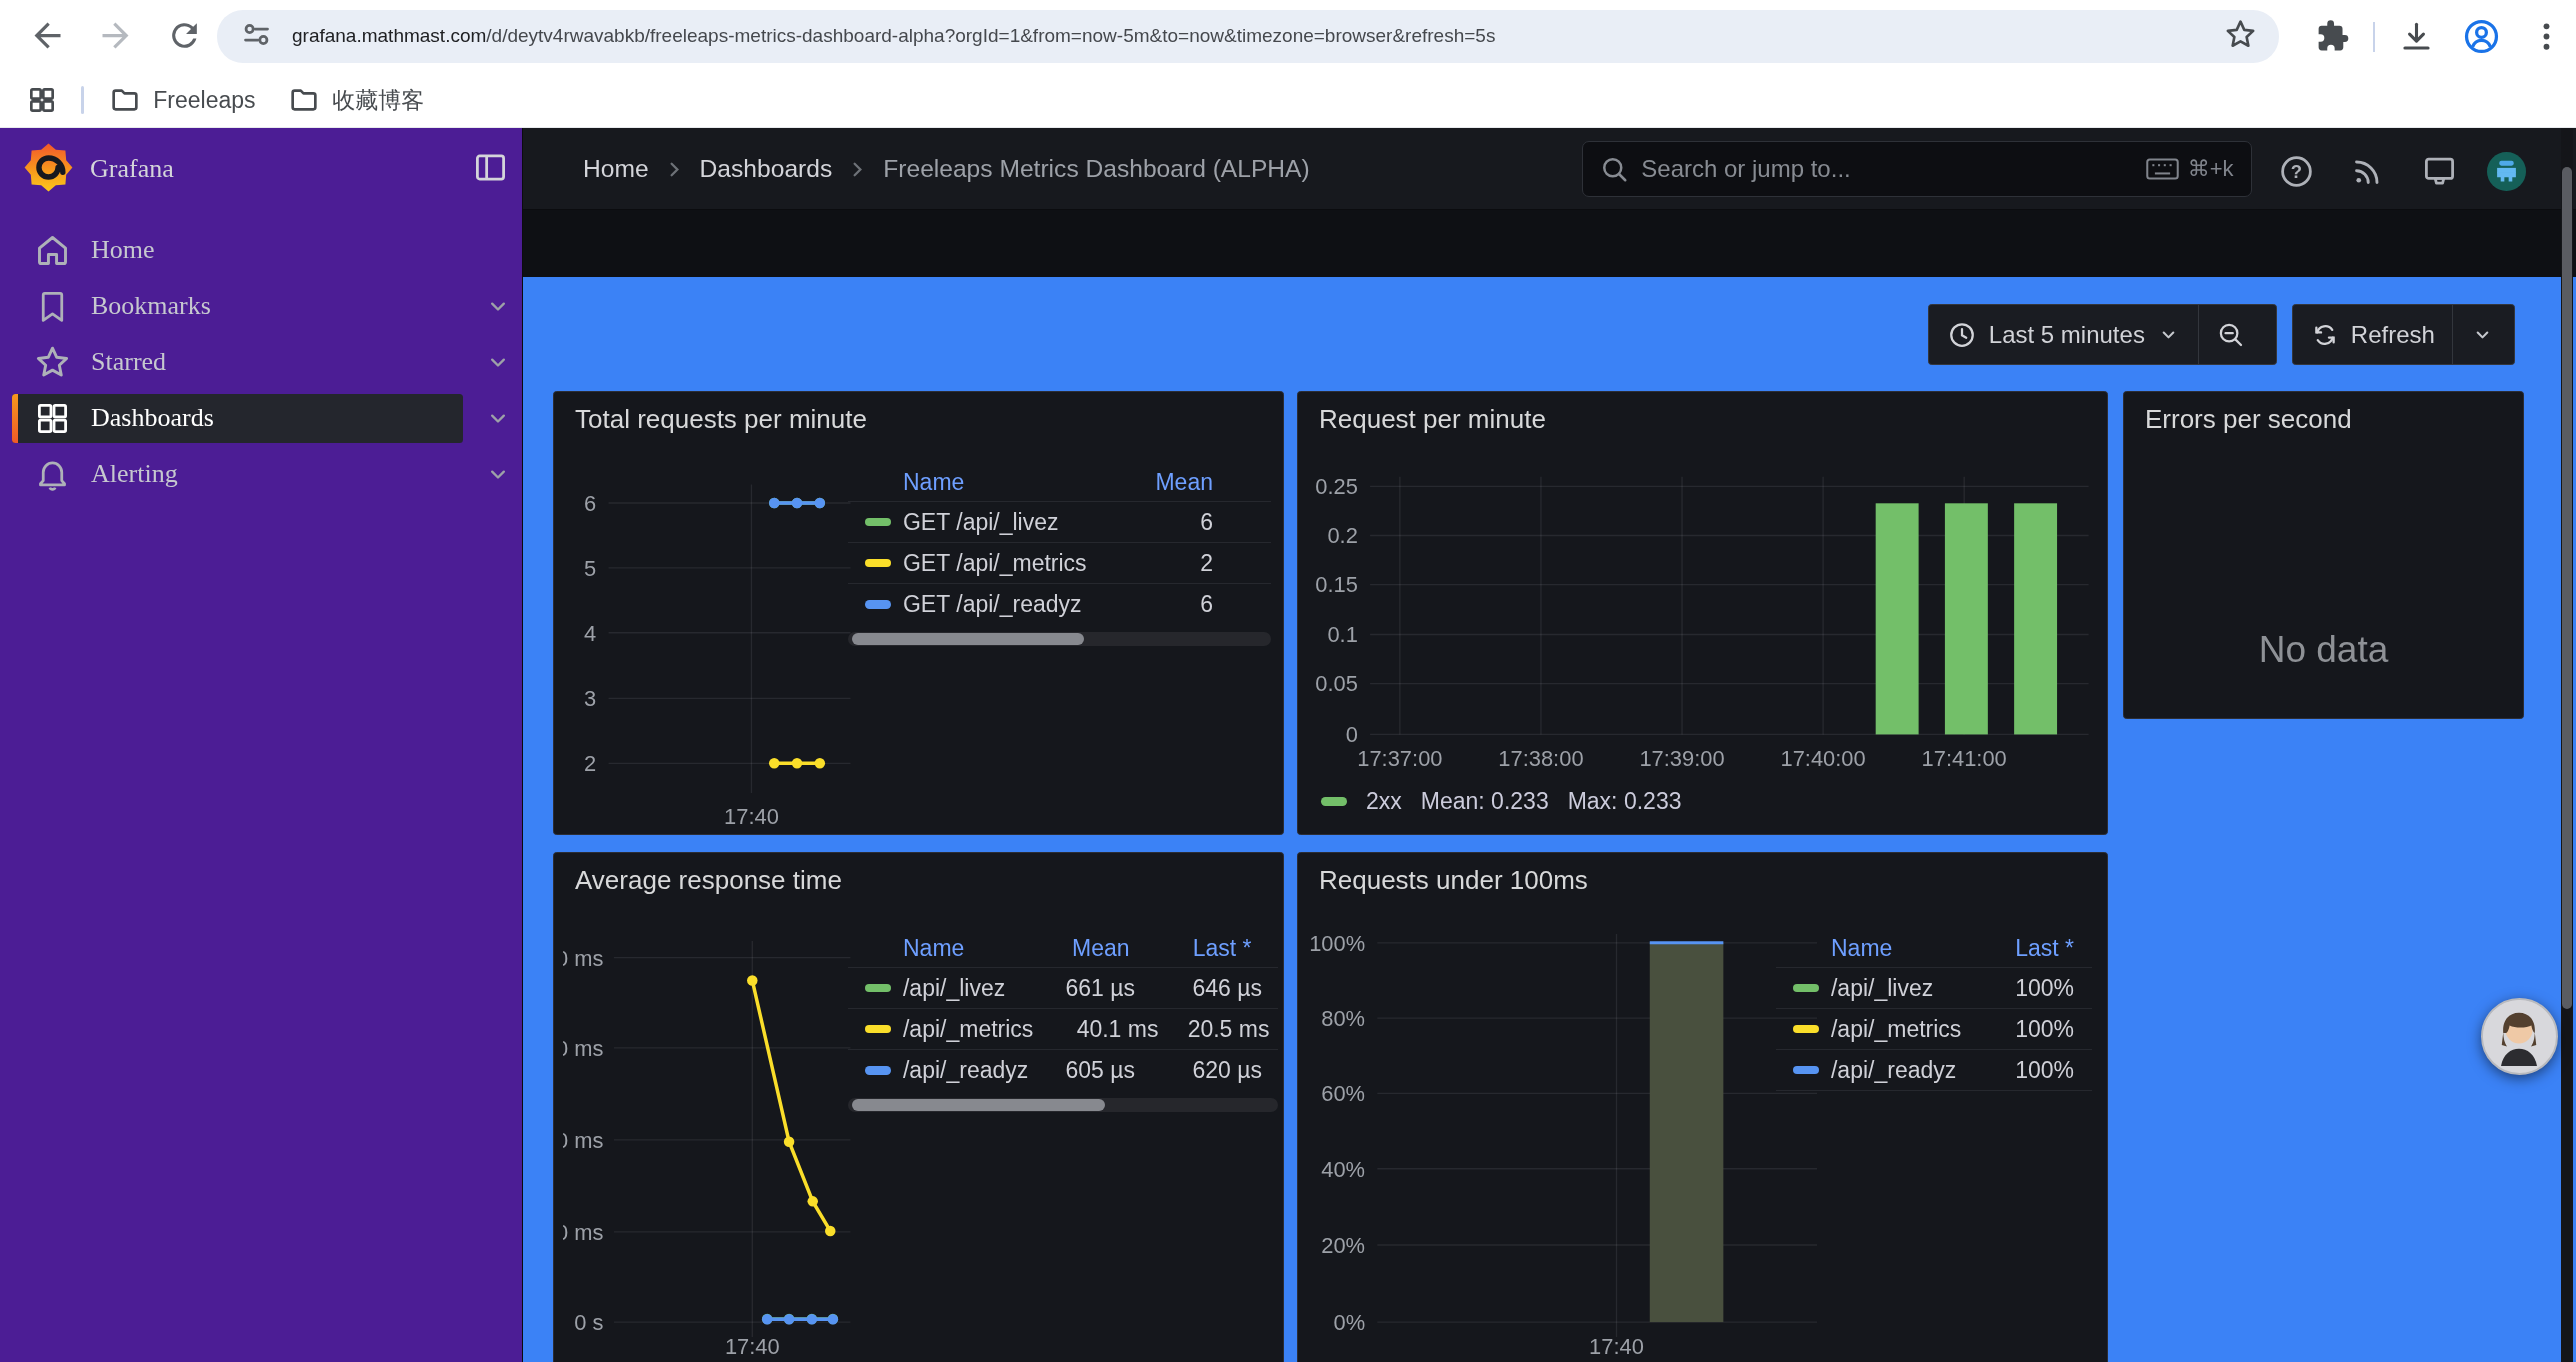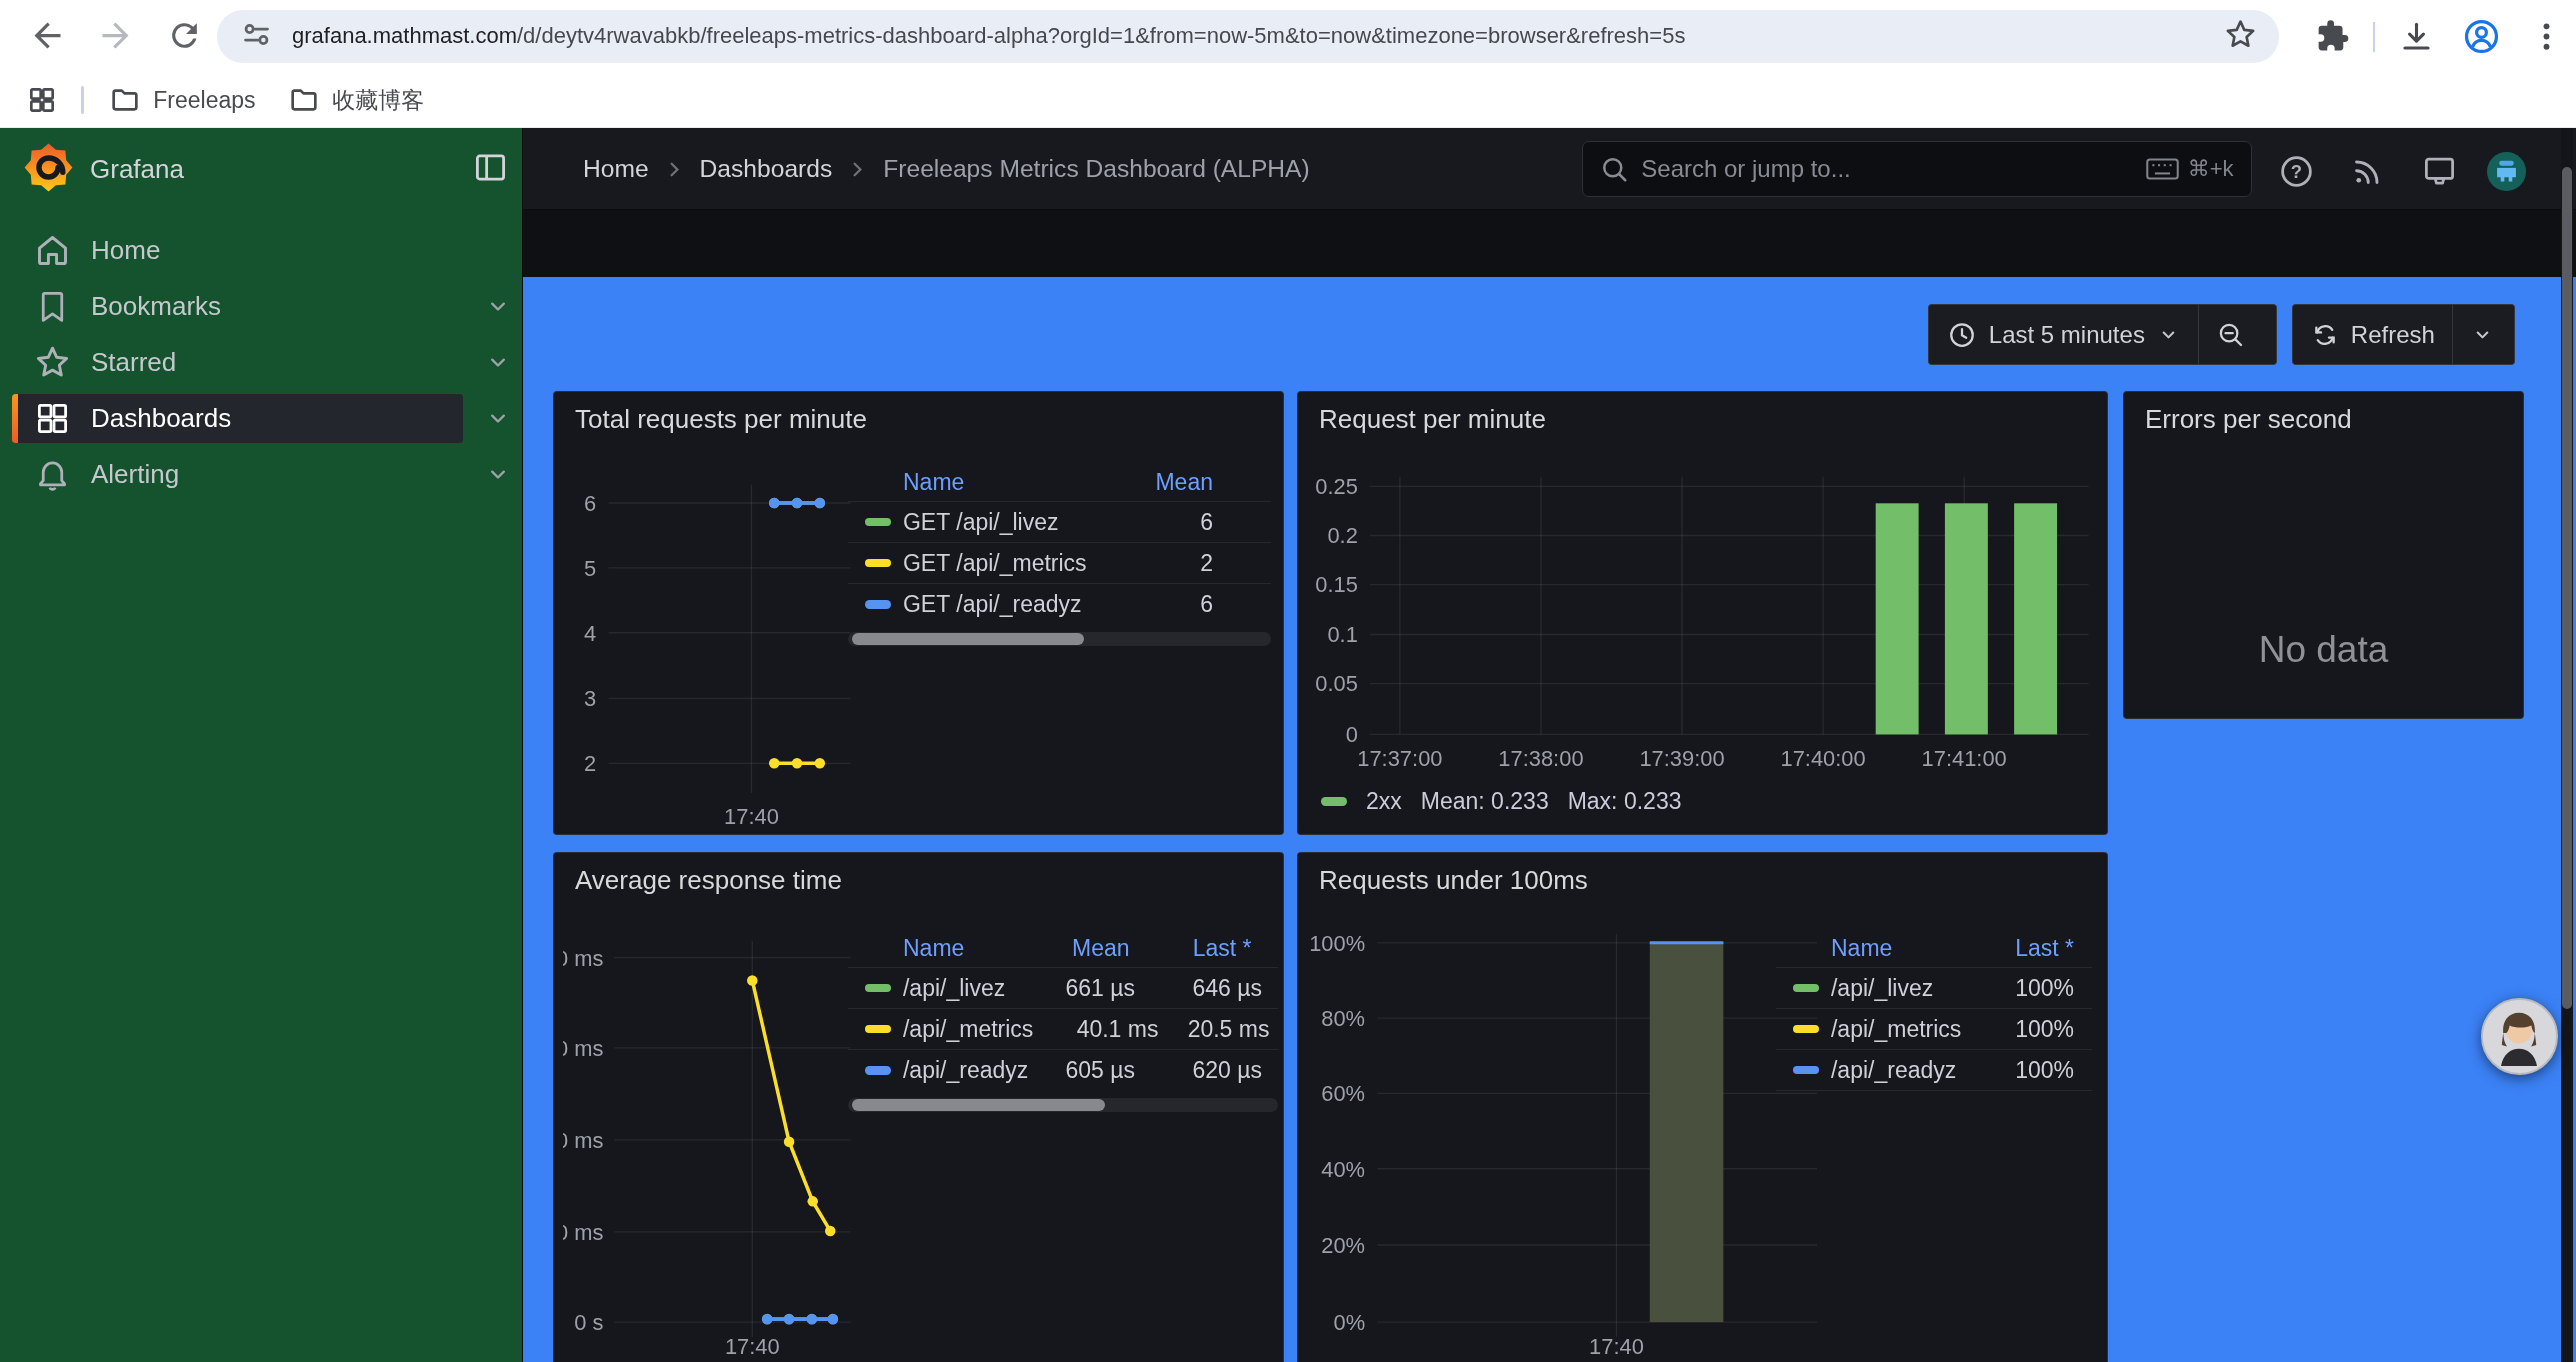--- a/index.html
+++ b/index.html
@@ -4,33 +4,33 @@
 <style>
   * { margin:0; padding:0; box-sizing:border-box; }
   html,body { background:#000; }
   body { font-family:"Liberation Sans", sans-serif; }
   #screen { position:relative; width:2576px; height:1363px; overflow:hidden; background:#0e1014; }
 
   
   .browser-toolbar { position:absolute; left:0; top:0; width:2576px; height:72px; background:#ffffff; }
   .nav-ic { position:absolute; top:11.4px; width:49px; height:49px; display:flex; align-items:center; justify-content:center; border-radius:50%; cursor:pointer; }
   .omnibox { position:absolute; left:217px; top:9.6px; width:2062px; height:53px; background:#e9eef6; border-radius:26px; display:flex; align-items:center; }
-  .omnibox .url { font-size:22px; color:#202124; white-space:nowrap; overflow:hidden; flex:1; }
+  .omnibox .url { font-size:19px; color:#202124; white-space:nowrap; overflow:hidden; flex:1; }
   .omnibox .url .rest { color:#45484d; }
   .browser-right-ic { position:absolute; top:15px; width:42px; height:42px; display:flex; align-items:center; justify-content:center; }
   .tb-divider { position:absolute; left:2373px; top:22px; width:1.8px; height:30px; background:#c8d3ea; }
 
   .bookmarks-bar { position:absolute; left:0; top:72px; width:2576px; height:56px; background:#ffffff; border-bottom:0.9px solid #e8eaed; }
   .bm-item { position:absolute; top:7px; height:42px; display:flex; align-items:center; gap:12.3px; padding:0 14px; border-radius:21px; font-size:23px; color:#474b4f; cursor:pointer; }
   .bm-divider { position:absolute; left:81px; top:14px; width:2.6px; height:28px; background:#c8d3ea; border-radius:1.8px; }
 
   
   .app { position:absolute; left:0; top:128px; width:2576px; height:1235px; background:#0e1014; }
 
-  .sidebar { position:absolute; left:0; top:0; width:523px; height:1235px; background:#14532d; border-right:0.9px solid #0b0c0f; }
+  .sidebar { position:absolute; left:0; top:0; width:523px; height:1235px; background:#4c1d95; border-right:0.9px solid #0b0c0f;font-family:Liberation Serif, serif; }
   .brand-row { position:relative; height:82px; display:flex; align-items:center; }
   .brand-label { font-size:26px; font-weight:500; color:#d4d5da; margin-left:16px; }
   .menu { position:relative; margin-top:12.3px; }
   .menu-item { position:relative; height:56px; display:flex; align-items:center; cursor:pointer; }
   .menu-item .mi-icon { position:absolute; left:33px; width:39px; height:39px; display:flex; align-items:center; justify-content:center; }
   .menu-item .mi-label { position:absolute; left:91px; font-size:26px; color:#c6c8cf; }
   .menu-item .mi-chevron { position:absolute; left:484px; width:28px; height:28px; }
   .menu-item.active .active-bg { position:absolute; left:12.3px; top:3.5px; width:451px; height:49px; background:#24262d; border-radius:3.5px; }
   .menu-item.active .active-strip { position:absolute; left:12.3px; top:3.5px; width:6.1px; height:49px; border-radius:3.5px 0 0 3.5px; background:linear-gradient(180deg,#f8981d 0%,#f05a28 100%); }
   .menu-item.active .mi-label { color:#ffffff; font-weight:500; }

